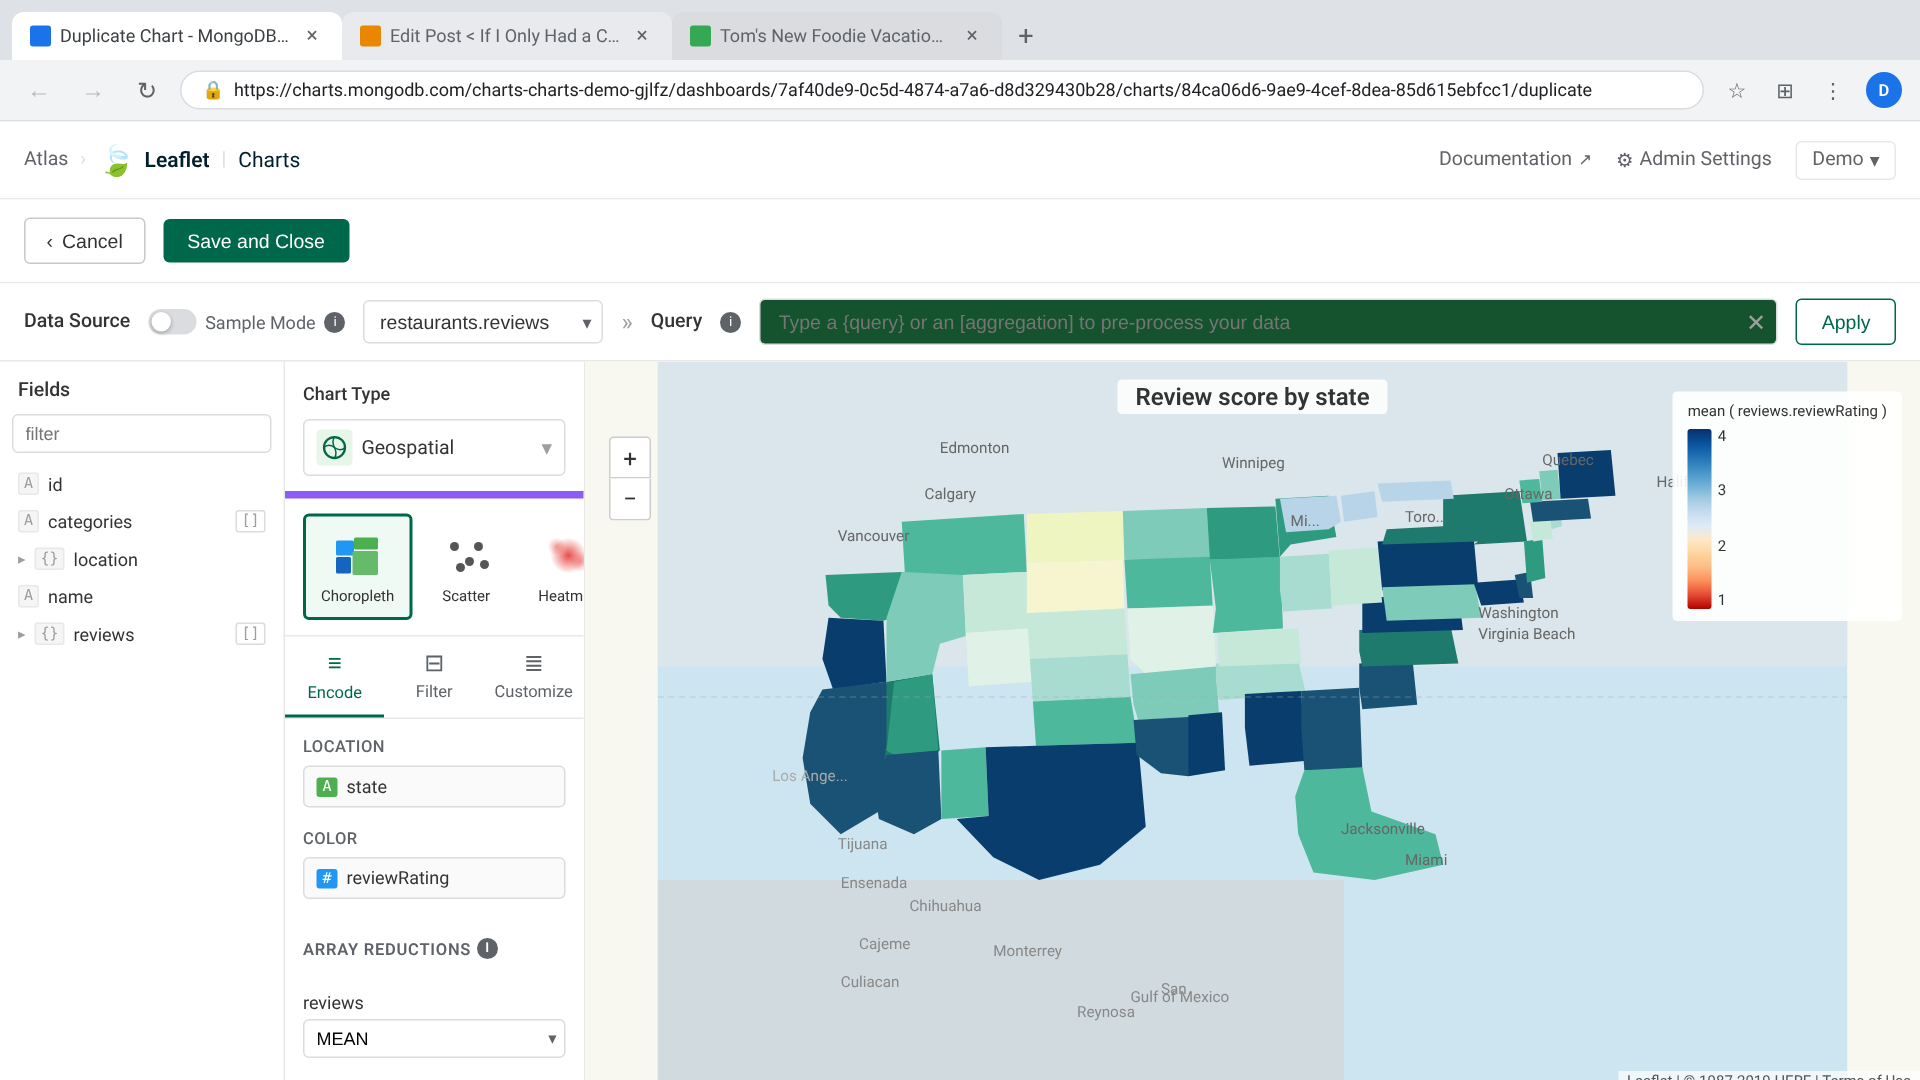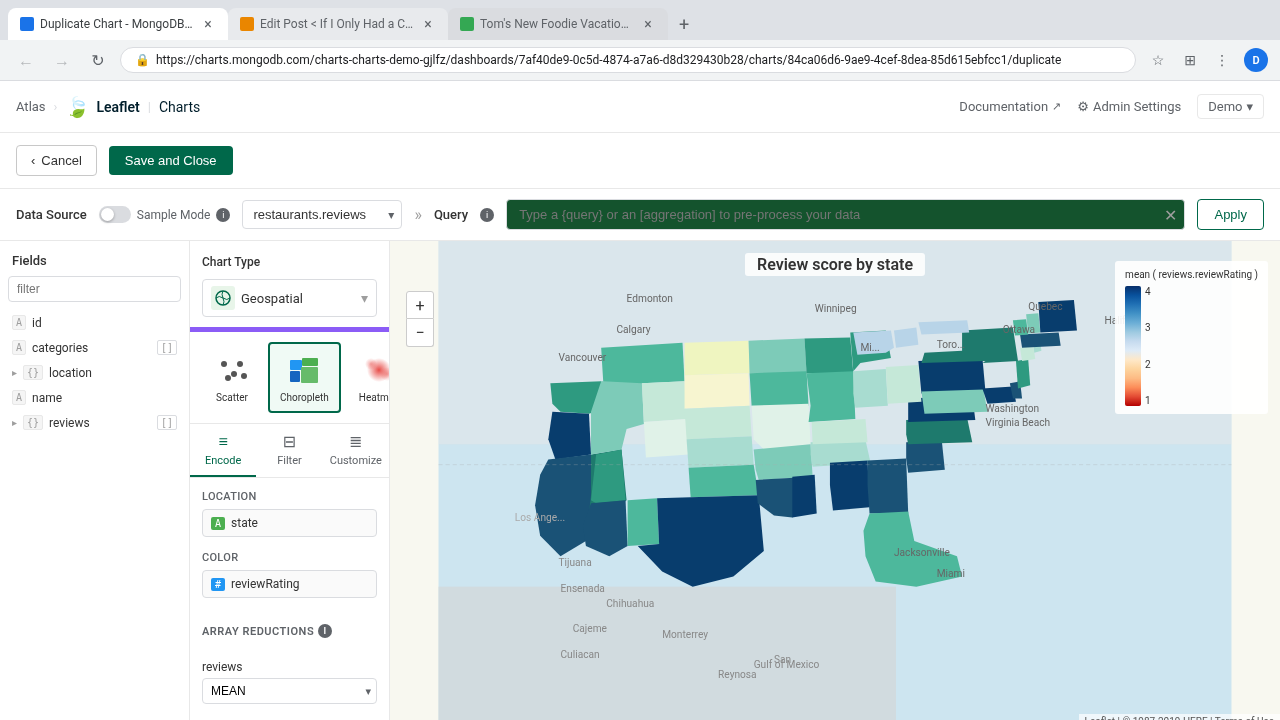--- a/index.html
+++ b/index.html
@@ -300,42 +300,42 @@
               <path d="M2 9 Q5 6 9 9 Q13 12 16 9" fill="none" stroke="#00684a" stroke-width="1"></path>
               <path d="M9 2 Q7 5 9 9 Q11 13 9 16" fill="none" stroke="#00684a" stroke-width="1"></path>
             </svg>
           </div>
           <span class="chart-type-name">Geospatial</span>
           <span class="chart-type-arrow">▾</span>
         </div>
       </div>
 
       <div class="chart-subtypes">
+        <div class="chart-subtype active">
+          <div class="chart-subtype-icon">
+            <svg width="32" height="28" viewBox="0 0 32 28">
+              <rect x="2" y="4" width="12" height="10" fill="#2196f3" rx="1"></rect>
+              <rect x="14" y="2" width="16" height="8" fill="#4caf50" rx="1"></rect>
+              <rect x="2" y="15" width="10" height="11" fill="#1565c0" rx="1"></rect>
+              <rect x="13" y="11" width="17" height="16" fill="#66bb6a" rx="1"></rect>
+            </svg>
+          </div>
+          <span class="chart-subtype-label">Choropleth</span>
+        </div>
         <div class="chart-subtype">
           <div class="chart-subtype-icon">
             <svg width="32" height="28" viewBox="0 0 32 28">
               <circle cx="8" cy="8" r="3" fill="#555"></circle>
               <circle cx="18" cy="18" r="3" fill="#555"></circle>
               <circle cx="24" cy="8" r="3" fill="#555"></circle>
               <circle cx="12" cy="22" r="3" fill="#555"></circle>
               <circle cx="28" cy="20" r="3" fill="#555"></circle>
             </svg>
           </div>
           <span class="chart-subtype-label">Scatter</span>
-        </div>
-        <div class="chart-subtype active">
-          <div class="chart-subtype-icon">
-            <svg width="32" height="28" viewBox="0 0 32 28">
-              <rect x="2" y="4" width="12" height="10" fill="#2196f3" rx="1"></rect>
-              <rect x="14" y="2" width="16" height="8" fill="#4caf50" rx="1"></rect>
-              <rect x="2" y="15" width="10" height="11" fill="#1565c0" rx="1"></rect>
-              <rect x="13" y="11" width="17" height="16" fill="#66bb6a" rx="1"></rect>
-            </svg>
-          </div>
-          <span class="chart-subtype-label">Choropleth</span>
         </div>
         <div class="chart-subtype">
           <div class="chart-subtype-icon">
             <svg width="32" height="28" viewBox="0 0 32 28">
               <defs>
                 <radialGradient id="hg">
                   <stop offset="0%" stop-color="#e53935" stop-opacity="0.9"></stop>
                   <stop offset="100%" stop-color="#e53935" stop-opacity="0"></stop>
                 </radialGradient>
               </defs>

